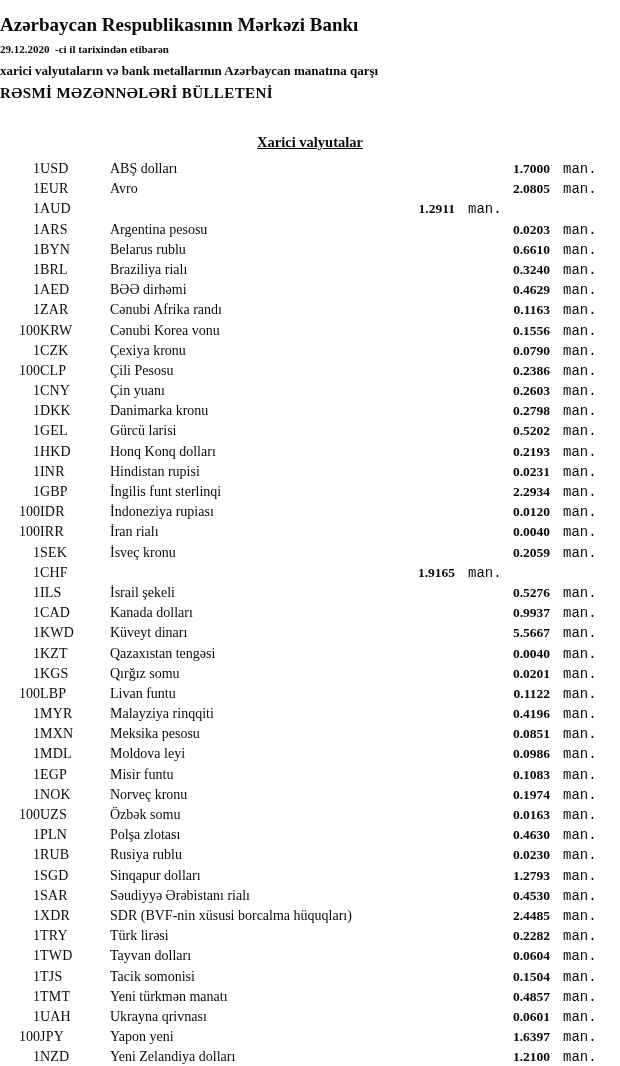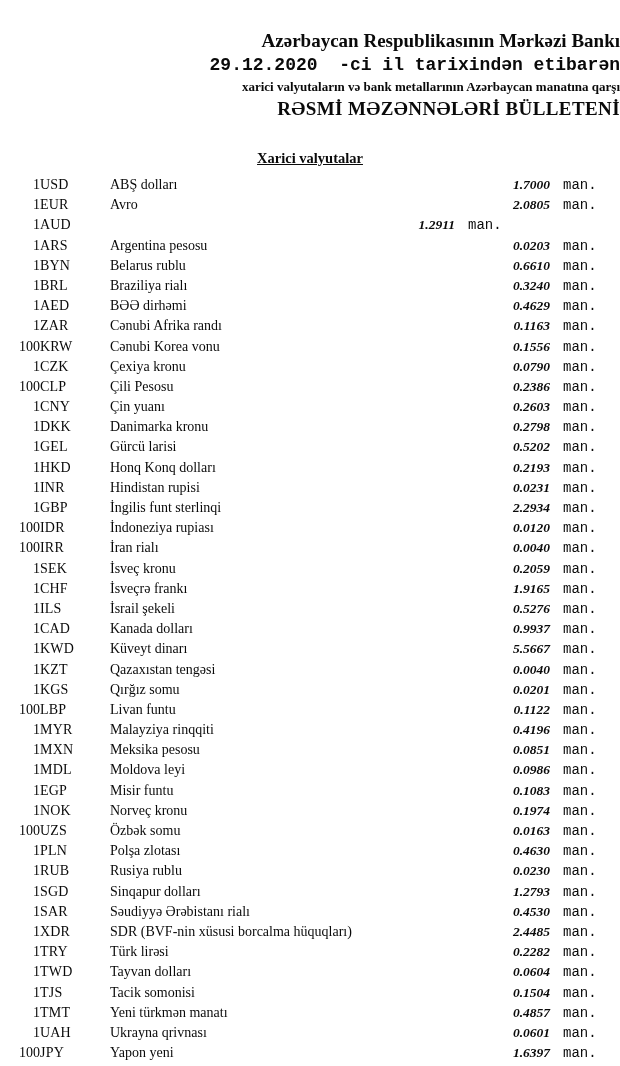--- a/index.html
+++ b/index.html
@@ -10,43 +10,41 @@
   .page {
     width: 620px;
     height: 1066px;
     background: #ffffff;
     color: #0a0a0a;
     font-family: "Liberation Serif", "DejaVu Serif", serif;
     overflow: hidden;
     box-sizing: border-box;
   }
   .doc-header {
-    text-align: right;
-    padding-top: 5px;
-    margin-top: 23px;
+    text-align: left;
+    padding-top: 12px;
   }
   .bank-name {
     font-size: 19px;
     font-weight: bold;
     line-height: 26px;
   }
   .date-line {
-    font-size: 18px;
+    font-size: 11px;
     font-weight: bold;
     line-height: 22px;
     white-space: pre;
-    font-family: Liberation Mono, monospace;
   }
   .subtitle {
     font-size: 13px;
     font-weight: bold;
     line-height: 22px;
   }
   .bulletin-title {
-    font-size: 19px;
+    font-size: 15px;
     font-weight: bold;
     line-height: 22px;
     letter-spacing: 0.4px;
   }
   .section-title {
     text-align: center;
     font-size: 14.5px;
     font-weight: bold;
     line-height: 20px;
     margin-top: 28px;
@@ -70,21 +68,20 @@
     text-align: left;
     letter-spacing: 0.2px;
   }
   .cell-name {
     padding-left: 10px;
     overflow: hidden;
   }
   .cell-rate {
     text-align: right;
     font-weight: bold;
-    font-style: italic;
     font-size: 13.5px;
   }
   .cell-unit {
     padding-left: 13px;
     font-family: Liberation Mono, monospace;
   }
 </style>
 </head>
 <body>
 
@@ -255,21 +252,20 @@
       <span class="cell-qty">1</span>
       <span class="cell-code">SEK</span>
       <span class="cell-name">İsveç kronu</span>
       <span class="cell-rate">0.2059</span>
       <span class="cell-unit">man.</span>
     </div>
 
     <div class="row">
       <span class="cell-qty">1</span>
       <span class="cell-code">CHF</span>
-      <span class="cell-name">İsveçrə frankı</span>
       <span class="cell-rate">1.9165</span>
       <span class="cell-unit">man.</span>
     </div>
 
     <div class="row">
       <span class="cell-qty">1</span>
       <span class="cell-code">ILS</span>
       <span class="cell-name">İsrail şekeli</span>
       <span class="cell-rate">0.5276</span>
       <span class="cell-unit">man.</span>

